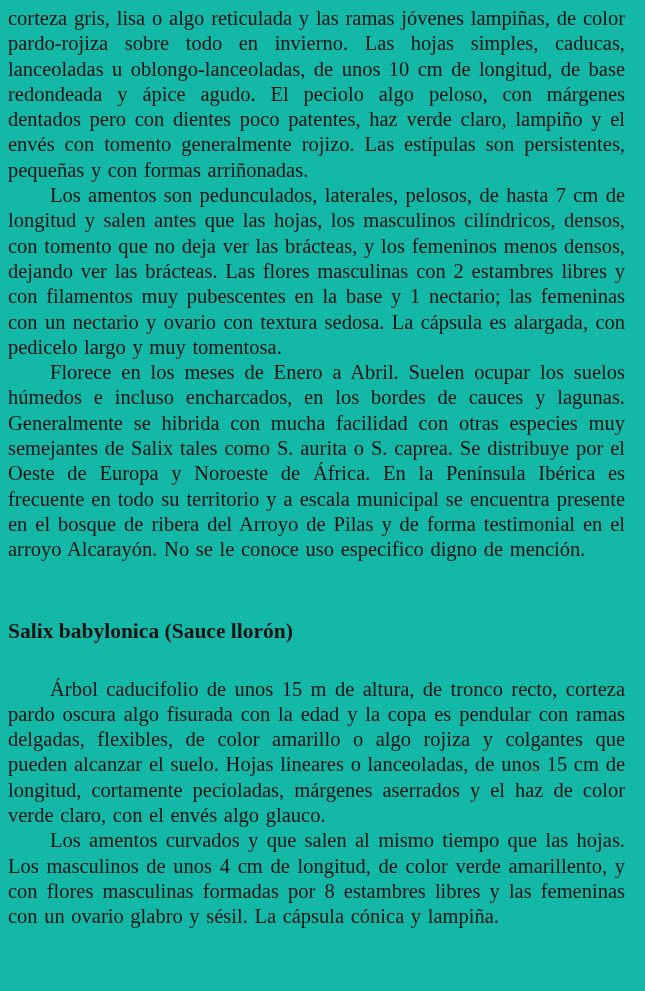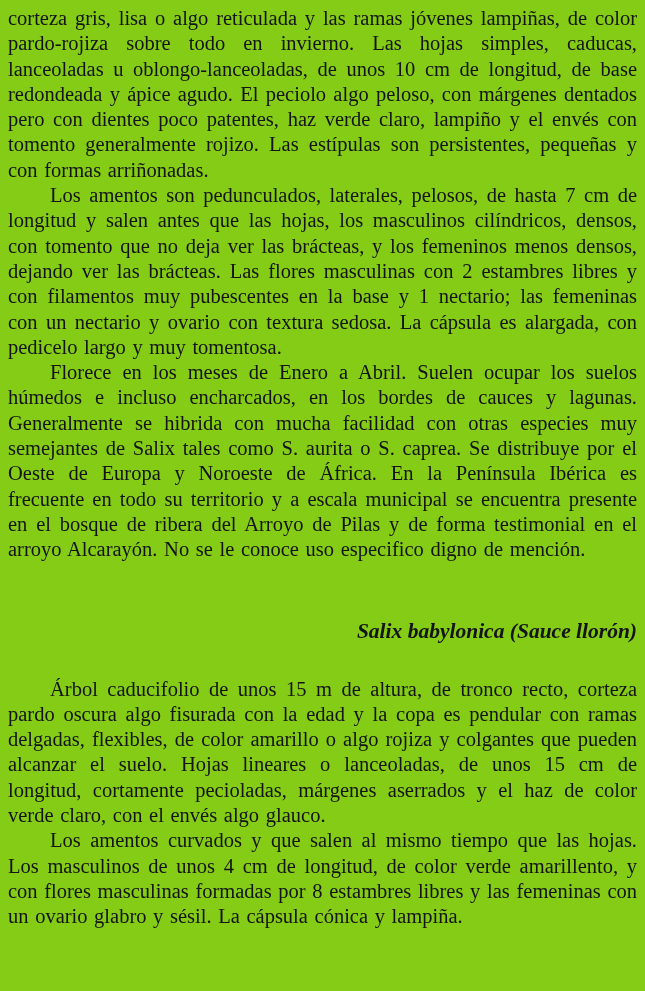--- a/index.html
+++ b/index.html
@@ -5,44 +5,43 @@
   html, body {
     margin: 0;
     padding: 0;
     background: #ffffff;
   }
   .page {
     position: relative;
     width: 645px;
     height: 991px;
     box-sizing: border-box;
-    background: #84cc16;
+    background: #14b8a6;
     color: #141414;
     font-family: "Liberation Serif", "DejaVu Serif", serif;
-    padding: 6px 8px 0 8px;
+    padding: 6px 20px 0 8px;
     overflow: hidden;
   }
   p.body-text {
     margin: 0;
     font-size: 20.5px;
     line-height: 25.3px;
     text-align: justify;
     text-indent: 42px;
     word-spacing: 1.5px;
   }
   p.body-text.no-indent {
     text-indent: 0;
   }
   h2.species-heading {
     margin: 56px 0 33px 0;
     font-size: 21.5px;
     line-height: 25px;
     font-weight: bold;
-    font-style: italic;
-    text-align: right;
+    text-align: left;
     color: #141414;
   }
 </style>
 </head>
 <body>
 
 <div class="page">
 
   <p class="body-text no-indent">corteza gris, lisa o algo reticulada y las ramas jóvenes lampiñas, de color pardo-rojiza sobre todo en invierno. Las hojas simples, caducas, lanceoladas u oblongo-lanceoladas, de unos 10 cm de longitud, de base redondeada y ápice agudo. El peciolo algo peloso, con márgenes dentados pero con dientes poco patentes, haz verde claro, lampiño y el envés con tomento generalmente rojizo. Las estípulas son persistentes, pequeñas y con formas arriñonadas.</p>
 

